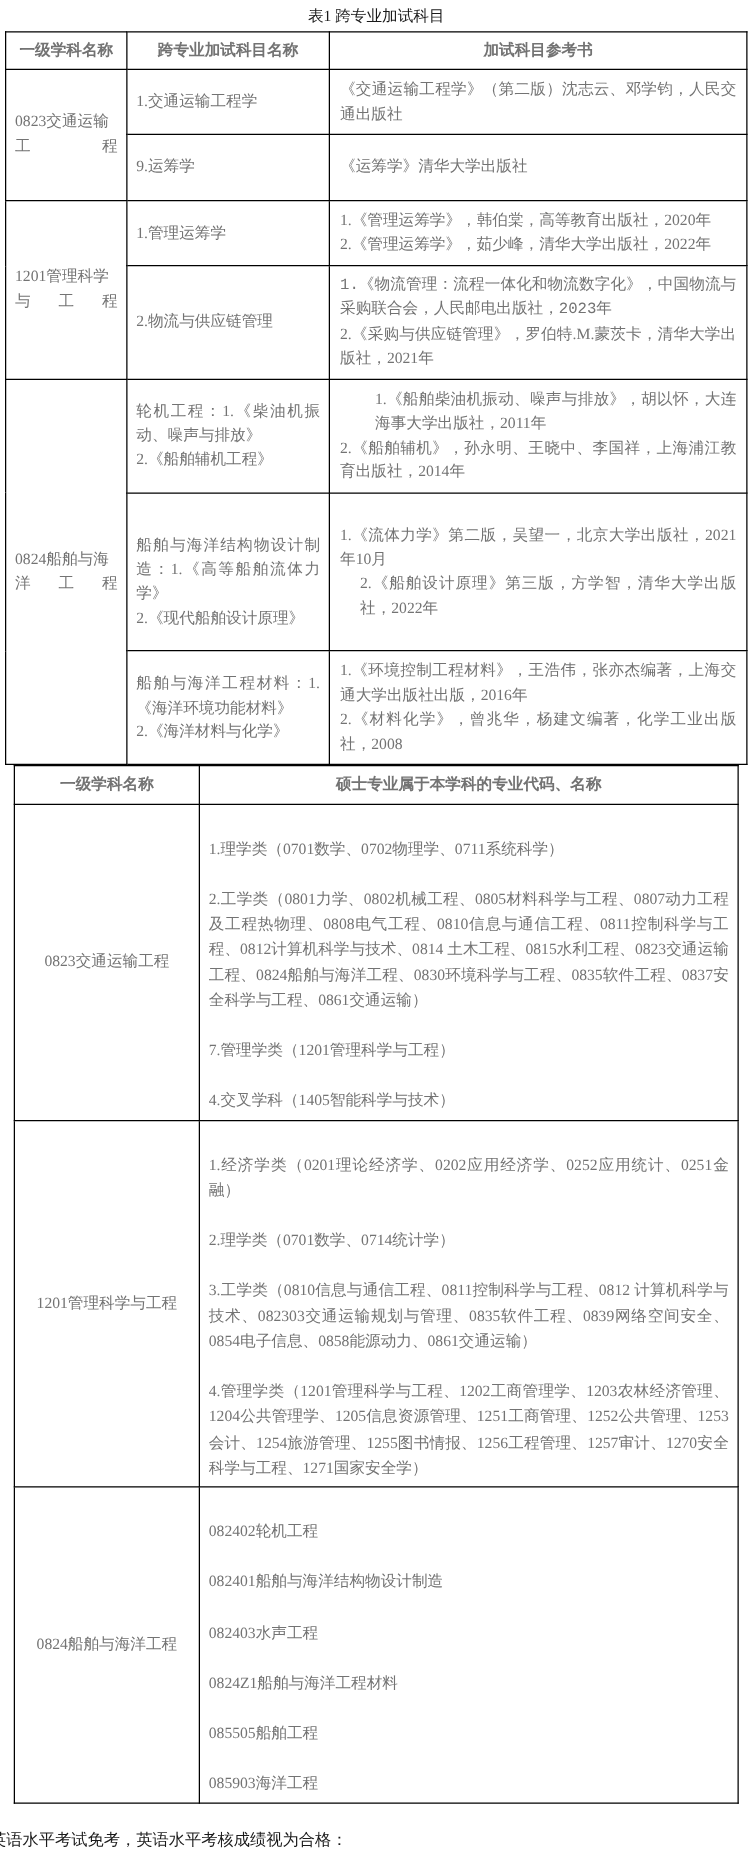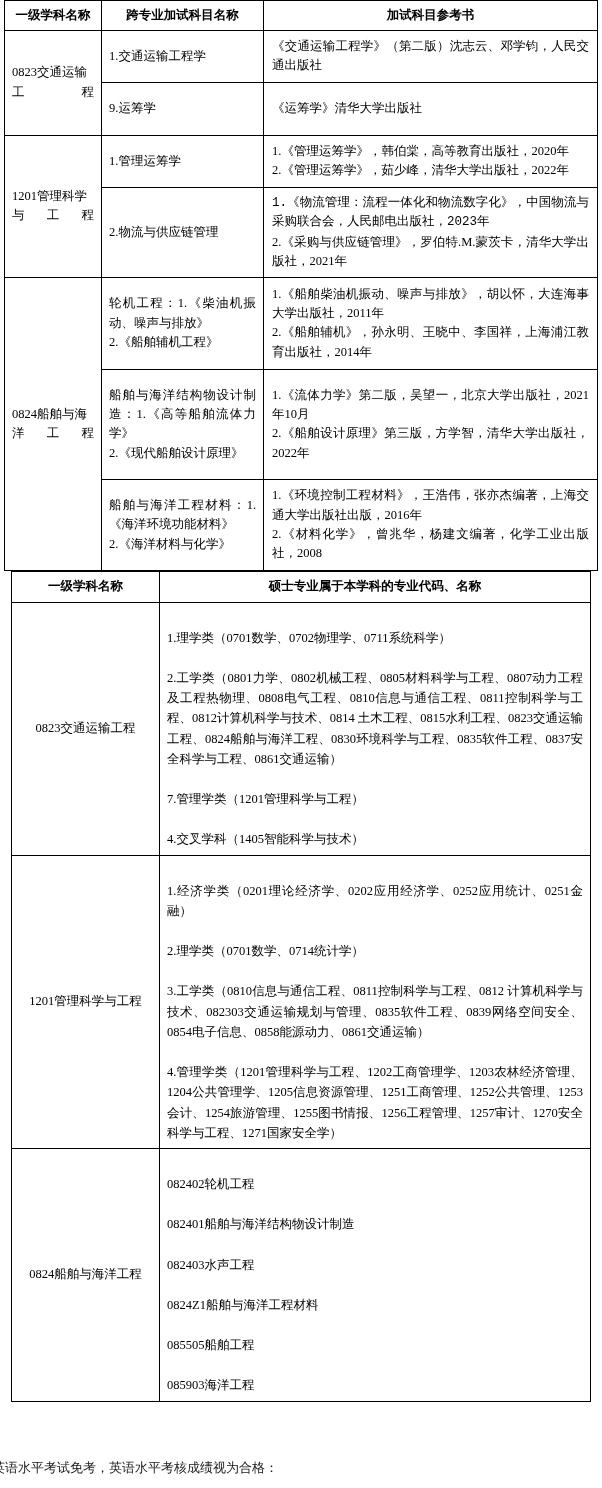--- a/index.html
+++ b/index.html
@@ -31,21 +31,21 @@
     font-family: "Liberation Serif", "DejaVu Serif", serif;
   }
   #caption1 { margin: 4px 0 3px 0; }
   #caption2 { margin: 5px 0 3px 0; }
 
   
   table {
     border-collapse: collapse;
     table-layout: fixed;
     font-size: 12.5px;
-    color: #000000;
+    color: #737373;
   }
   table td, table th {
     border: 1px solid #000000;
     vertical-align: middle;
     padding: 3px 5px;
     font-weight: normal;
     line-height: 1.55;
   }
 
   
@@ -119,20 +119,21 @@
     line-height: 1.5;
     white-space: nowrap;
     color: #1a1a1a;
   }
 </style>
 </head>
 <body>
 
 <div class="page">
 
+  <div id="caption1" class="caption">表1 跨专业加试科目</div>
 
   <div id="table1-wrap">
     <table id="table1">
       <colgroup>
         <col class="c1">
           <col class="c2">
           <col class="c3">
       </colgroup>
       <thead>
         <tr>
@@ -169,32 +170,32 @@
             </td>
         </tr>
 
         <tr>
           <td class="disc-cell" rowspan="3">0824船舶与海洋工程</td>
           <td class="subj-cell spread">
               <span style="display: block; text-align: justify; text-align-last: left;">轮机工程：1.《柴油机振动、噪声与排放》</span>
               <span style="display: block; text-align: justify; text-align-last: left;">2.《船舶辅机工程》</span>
             </td>
           <td class="ref-cell">
-              <span style="display: block; text-align: justify; text-align-last: left;">1.《船舶柴油机振动、噪声与排放》，胡以怀，大连海事大学出版社，2011年</span>
+              <span style="display: block; text-align: justify; text-align-last: left; margin-left: 28px;">1.《船舶柴油机振动、噪声与排放》，胡以怀，大连海事大学出版社，2011年</span>
               <span style="display: block; text-align: justify; text-align-last: left;">2.《船舶辅机》，孙永明、王晓中、李国祥，上海浦江教育出版社，2014年</span>
             </td>
         </tr>
         <tr>
           <td class="subj-cell spread">
-              <span style="display: block; text-align: justify; text-align-last: left;">船舶与海洋结构物设计制造：1.《高等船舶流体力学》</span>
+              <span style="display: block; text-align: justify; text-align-last: left; margin-top: 16px;">船舶与海洋结构物设计制造：1.《高等船舶流体力学》</span>
               <span style="display: block; text-align: justify; text-align-last: left;">2.《现代船舶设计原理》</span>
             </td>
           <td class="ref-cell">
               <span style="display: block; text-align: justify; text-align-last: left;">1.《流体力学》第二版，吴望一，北京大学出版社，2021年10月</span>
-              <span style="display: block; text-align: justify; text-align-last: left;">2.《船舶设计原理》第三版，方学智，清华大学出版社，2022年</span>
+              <span style="display: block; text-align: justify; text-align-last: left; margin-left: 16px;">2.《船舶设计原理》第三版，方学智，清华大学出版社，2022年</span>
             </td>
         </tr>
         <tr>
           <td class="subj-cell spread">
               <span style="display: block; text-align: justify; text-align-last: left;">船舶与海洋工程材料：1.《海洋环境功能材料》</span>
               <span style="display: block; text-align: justify; text-align-last: left;">2.《海洋材料与化学》</span>
             </td>
           <td class="ref-cell">
               <span style="display: block; text-align: justify; text-align-last: left;">1.《环境控制工程材料》，王浩伟，张亦杰编著，上海交通大学出版社出版，2016年</span>
               <span style="display: block; text-align: justify; text-align-last: left;">2.《材料化学》，曾兆华，杨建文编著，化学工业出版社，2008</span>

